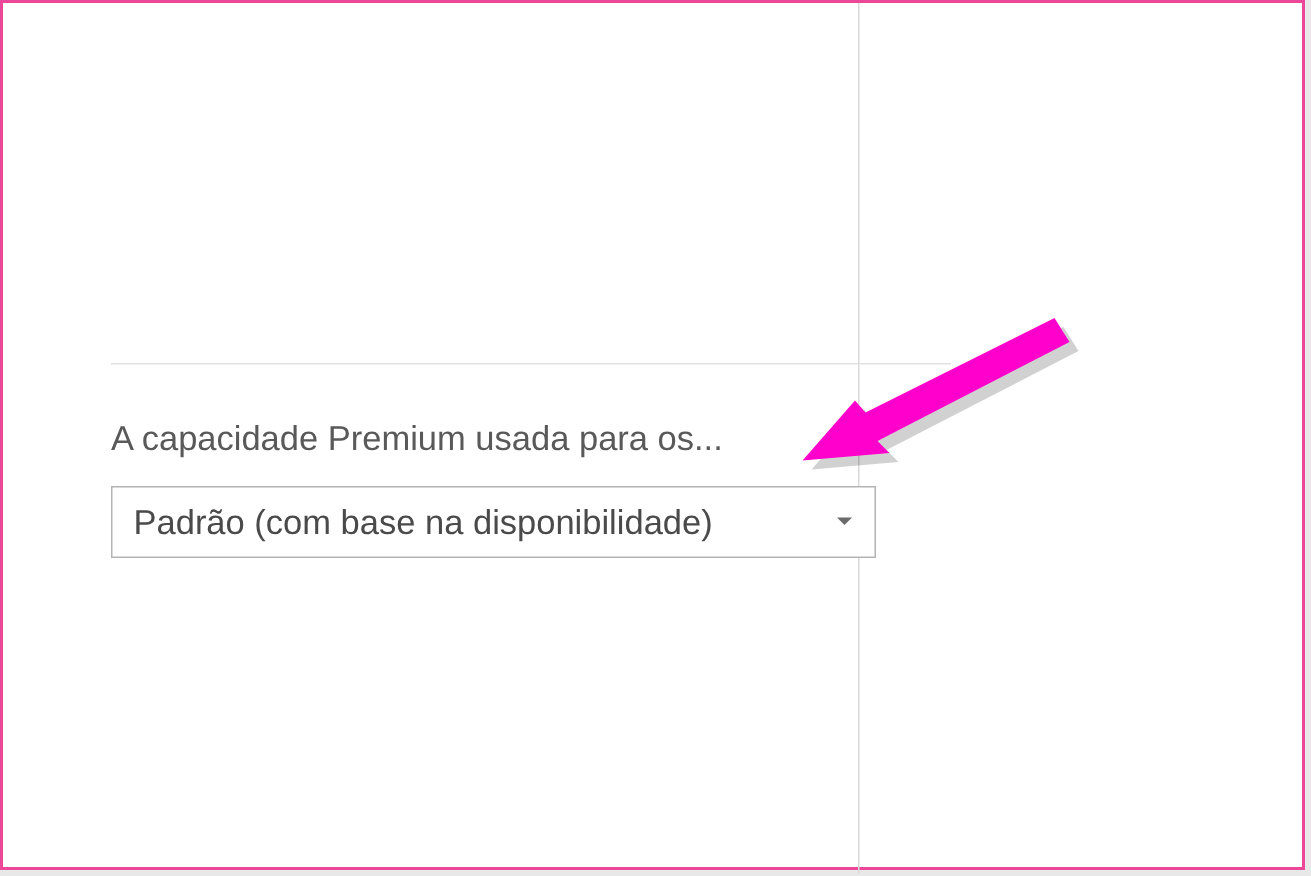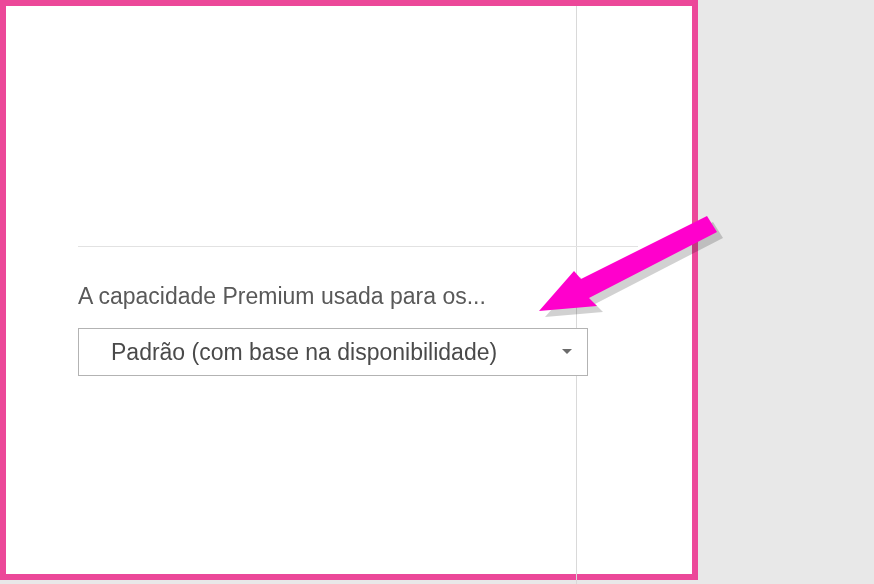--- a/index.html
+++ b/index.html
@@ -6,24 +6,24 @@
     html, body { width: 874px; height: 584px; overflow: hidden; }
     body {
       font-family: "Segoe UI", Arial, sans-serif;
       background: #e8e8e8;
       position: relative;
     }
     .page {
       position: absolute;
       left: 0;
       top: 0;
-      width: 698px;
+      width: 870px;
       height: 580px;
       background: #ffffff;
-      border: 6px solid #ec4899;
+      border: 2px solid #ec4899;
     }
     .panel-divider {
       position: absolute;
       left: 570px;
       top: 0;
       width: 0;
       height: 580px;
       border-left: 1px solid #d9d9d9;
     }
     .section-divider {
@@ -48,21 +48,21 @@
     .dropdown {
       position: absolute;
       left: 72px;
       top: 322px;
       width: 510px;
       height: 48px;
       border: 1px solid #b3b3b3;
       background: #fff;
       display: flex;
       align-items: center;
-      padding: 0 14px 0 32px;
+      padding: 0 14px 0 14px;
       cursor: pointer;
     }
     .dropdown-value {
       font-size: 23px;
       color: #4a4a4a;
       flex: 1 1 auto;
       white-space: nowrap;
     }
     .dropdown-caret {
       display: inline-flex;

